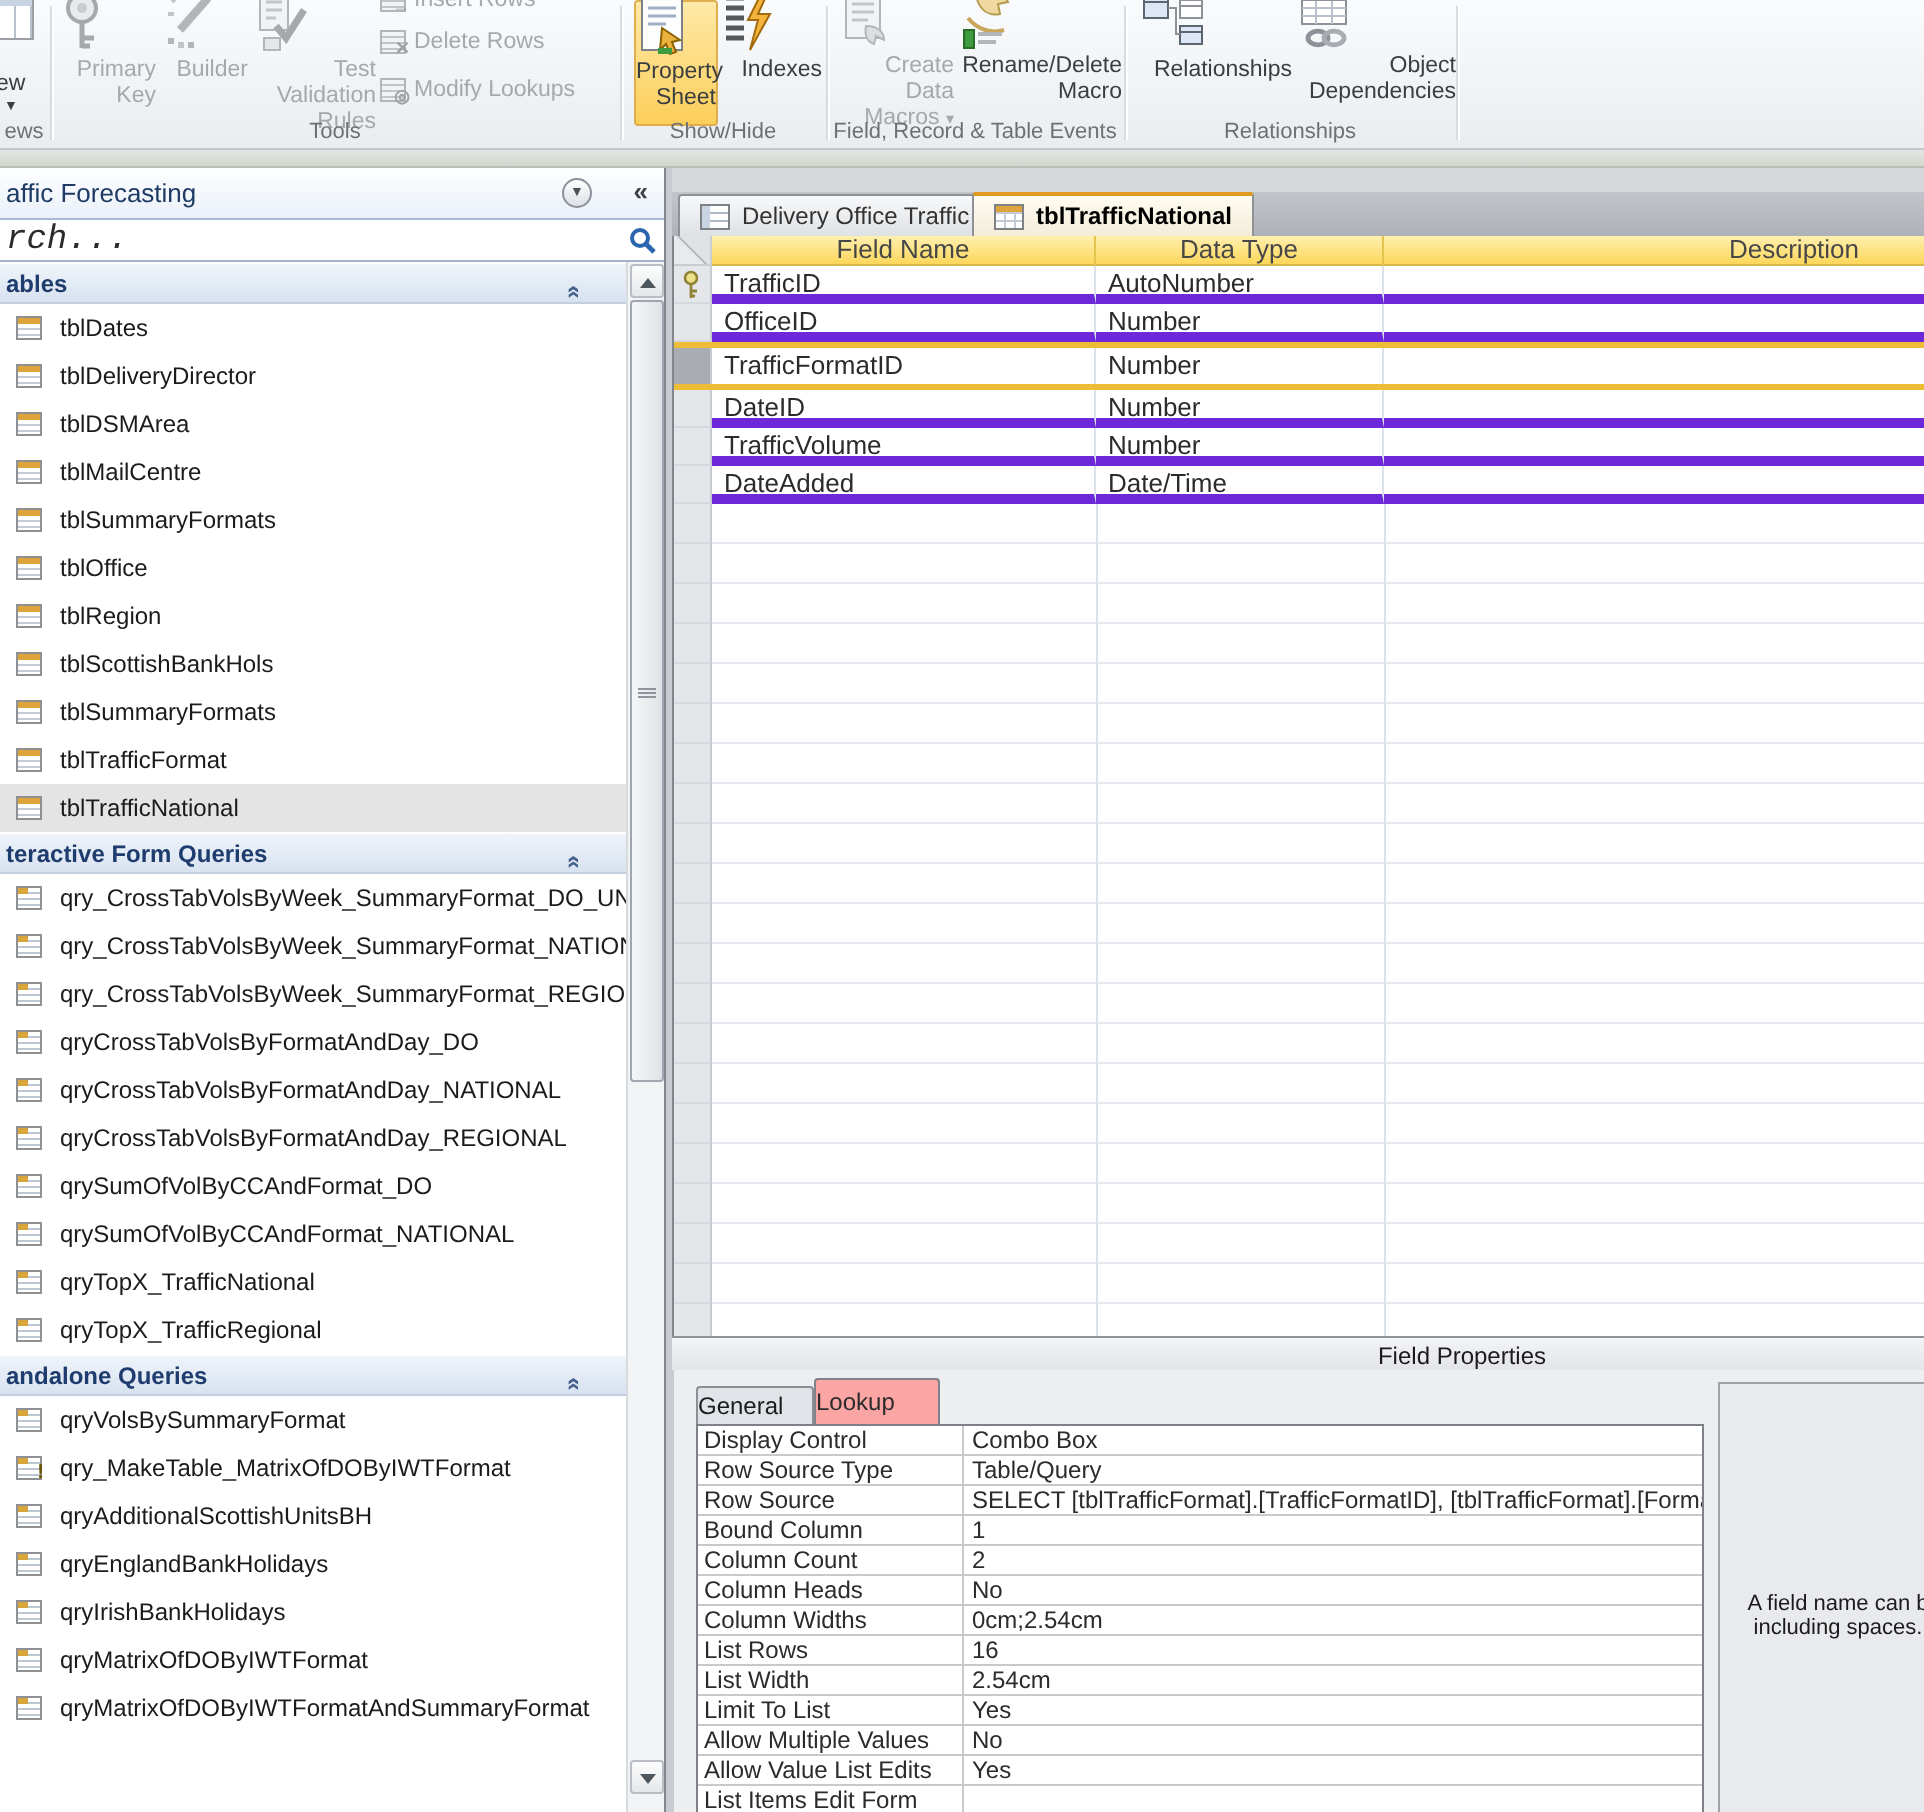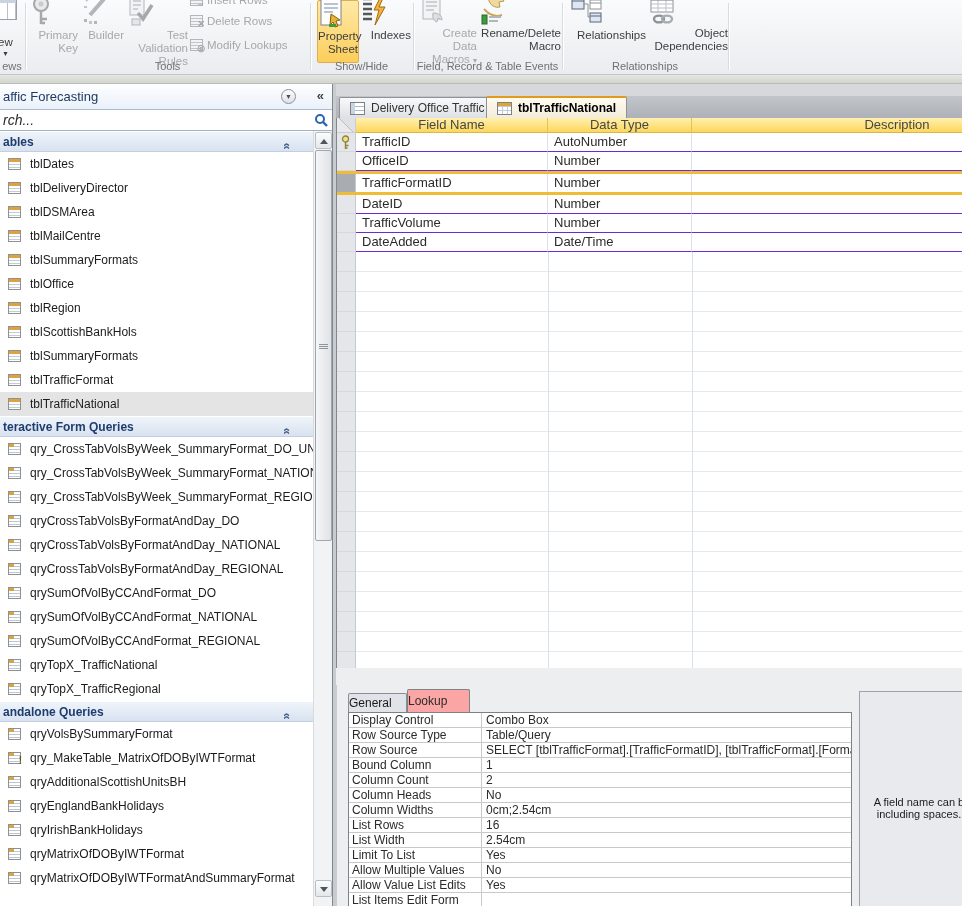--- a/index.html
+++ b/index.html
@@ -36,21 +36,21 @@
   
   .navpane { position:absolute; left:0; top:84px; width:332px; height:822px; background:#FFFFFF; overflow:hidden; }
   .nav-header { position:absolute; left:0; top:0; width:332px; height:26px;
     background:linear-gradient(#FDFEFF,#EAF1F9); border-bottom:1px solid #A8BBD3; }
   .nav-title { position:absolute; left:3px; top:5px; font-size:13px; color:#1F3A63; }
   .nav-menu-btn { position:absolute; right:36px; top:5px; width:15px; height:15px; border:1px solid #8A9099; border-radius:50%;
     background:linear-gradient(#FDFDFD,#DDE1E6); text-align:center; font-size:7px; line-height:14px; color:#4A5056; }
   .nav-collapse { position:absolute; right:8px; top:4px; font-size:13px; font-weight:bold; color:#3E4347; }
   .nav-search { position:absolute; left:0; top:26px; width:332px; height:21px; background:#FFF; border-bottom:1px solid #A3B2C6; }
   .nav-search input { position:absolute; left:0; top:0; width:310px; height:20px; border:0; outline:0;
-    font-family:Liberation Sans, sans-serif; font-style:italic; font-size:14px; color:#2B2B2B; padding-left:3px; background:transparent; }
+    font-family:Liberation Mono, monospace; font-style:italic; font-size:17px; color:#2B2B2B; padding-left:3px; background:transparent; }
   .search-mag { position:absolute; right:4px; top:3px; }
   .nav-list { position:absolute; left:0; top:47px; width:313px; bottom:0; overflow:hidden; }
   .nav-sec { height:21px; background:linear-gradient(#EFF4FA,#D8E2F0); border-top:1px solid #FFFFFF; border-bottom:1px solid #C3CFDF;
     font-weight:bold; color:#1E3C6E; font-size:12px; line-height:20px; padding-left:3px; position:relative; }
   .sec-chev { position:absolute; right:22px; top:4px; font-weight:bold; color:#44618C; transform:rotate(90deg); font-size:12px; }
   .nav-item { height:24px; display:flex; align-items:center; padding-left:8px; gap:9px; font-size:12px; color:#1b1b1b; white-space:nowrap; }
   .nav-item.selected { background:#E4E4E4; }
   .nicon { position:relative; flex:0 0 13px; height:12px; border:1px solid #8E9094; background:#FFF; }
   .nicon.ic-table { background:linear-gradient(#DFA33C 0 3px, transparent 3px),
      repeating-linear-gradient(#FFF 0 2px,#C3CBD6 2px 3px); }
@@ -88,21 +88,21 @@
   .dg-header { position:absolute; left:0; top:0; height:15px; width:1102px; display:flex; }
   .dg-corner { width:19px; height:15px; background:linear-gradient(45deg, #E9EAEC 48%, #B9BDC2 48% 52%, #DFE1E4 52%); border-right:1px solid #C9CCD1; border-bottom:1px solid #C9CCD1; }
   .dg-hcell { background:linear-gradient(#FFF0AF,#FDD75B); border-right:1px solid #E3C44E; border-bottom:1px solid #D9B84A;
     font-size:13px; color:#474747; text-align:center; line-height:14px; }
   .hc1 { width:192px; } .hc2 { width:144px; } .hc3 { width:411px; }
   .dg-rows { position:absolute; left:0; top:15px; width:1102px; }
   .grow { display:flex; height:19px; }
   .grow .sel { width:19px; background:#E4E6E9; border-right:1px solid #C6CBD2; border-bottom:1px solid #D4D9DF; position:relative; }
   .grow .keyic { display:none; position:absolute; left:4px; top:2px; }
   .grow .sel.pk .keyic { display:block; }
-  .gcell { border-right:1px solid #DCE2EA; border-bottom:1px solid #6d28d9; font-size:13px; line-height:18px; padding-left:6px;
+  .gcell { border-right:1px solid #DCE2EA; border-bottom:5px solid #6d28d9; font-size:13px; line-height:18px; padding-left:6px;
     white-space:nowrap; overflow:hidden; }
   .gc1 { width:192px; } .gc2 { width:144px; } .gc3 { width:411px; }
   .grow.current { height:24px; border-top:3px solid #EFBD35; border-bottom:3px solid #EFBD35; }
   .grow.current .gcell { border-bottom:0; line-height:17px; }
   .grow.current .sel { background:#A9ACB1; border-bottom:0; }
   .dg-filler { position:absolute; left:0; top:134px; width:1102px; height:416px;
     background:repeating-linear-gradient(#FFF 0 19px, #E4E9EF 19px 20px); }
   .dg-filler .fsel { position:absolute; left:0; top:0; bottom:0; width:19px; background:
     repeating-linear-gradient(transparent 0 19px, #D4D9DF 19px 20px), #E4E6E9; border-right:1px solid #C6CBD2; }
   .fline { position:absolute; top:0; bottom:0; width:1px; background:#DCE2EA; }
@@ -390,24 +390,20 @@
           <div class="nav-item">
             <span class="nicon ic-query"></span>
             <span>qrySumOfVolByCCAndFormat_DO</span>
           </div>
 
           <div class="nav-item">
             <span class="nicon ic-query"></span>
             <span>qrySumOfVolByCCAndFormat_NATIONAL</span>
           </div>
 
-          <div class="nav-item">
-            <span class="nicon ic-query"></span>
-            <span>qrySumOfVolByCCAndFormat_REGIONAL</span>
-          </div>
 
           <div class="nav-item">
             <span class="nicon ic-query"></span>
             <span>qryTopX_TrafficNational</span>
           </div>
 
           <div class="nav-item">
             <span class="nicon ic-query"></span>
             <span>qryTopX_TrafficRegional</span>
           </div>
@@ -552,20 +548,23 @@
 
       </div>
       <div class="dg-filler">
         <div class="fsel"></div>
         <span class="fline" style="left:211px;"></span>
         <span class="fline" style="left:355px;"></span>
 
       </div>
     </div>
 
+    <div class="fp-bar">
+      <span>Field Properties</span>
+    </div>
     <div class="fp-panel">
       <div class="fptab general">General</div>
       <div class="fptab lookup">Lookup</div>
       <div class="propgrid">
 
           <div class="prow">
             <div class="plabel">Display Control</div>
             <div class="pvalue">Combo Box</div>
           </div>
 

